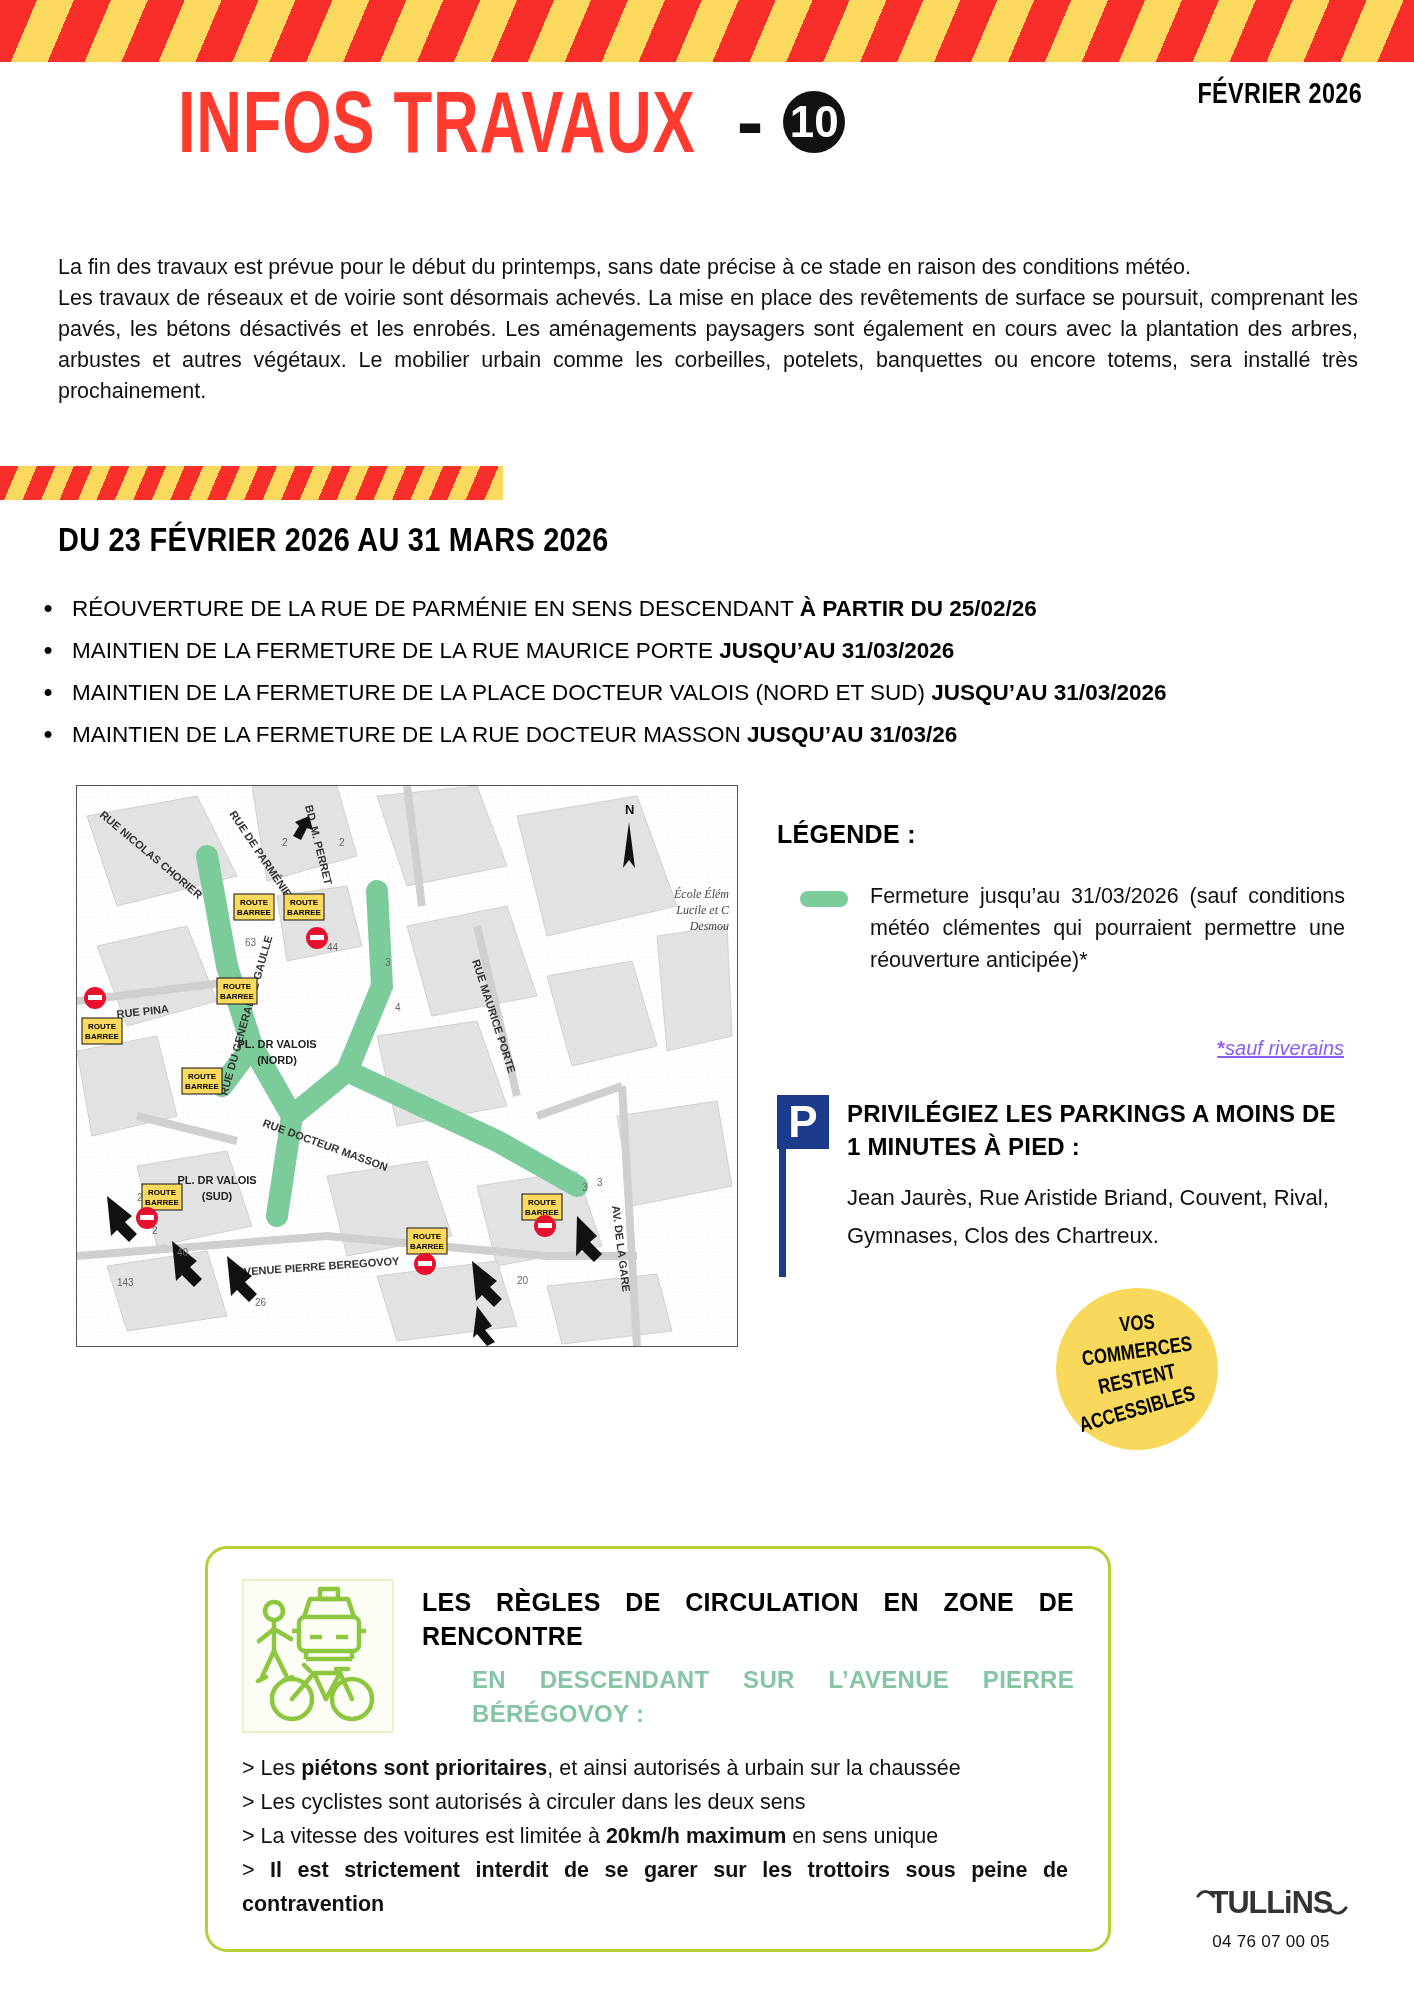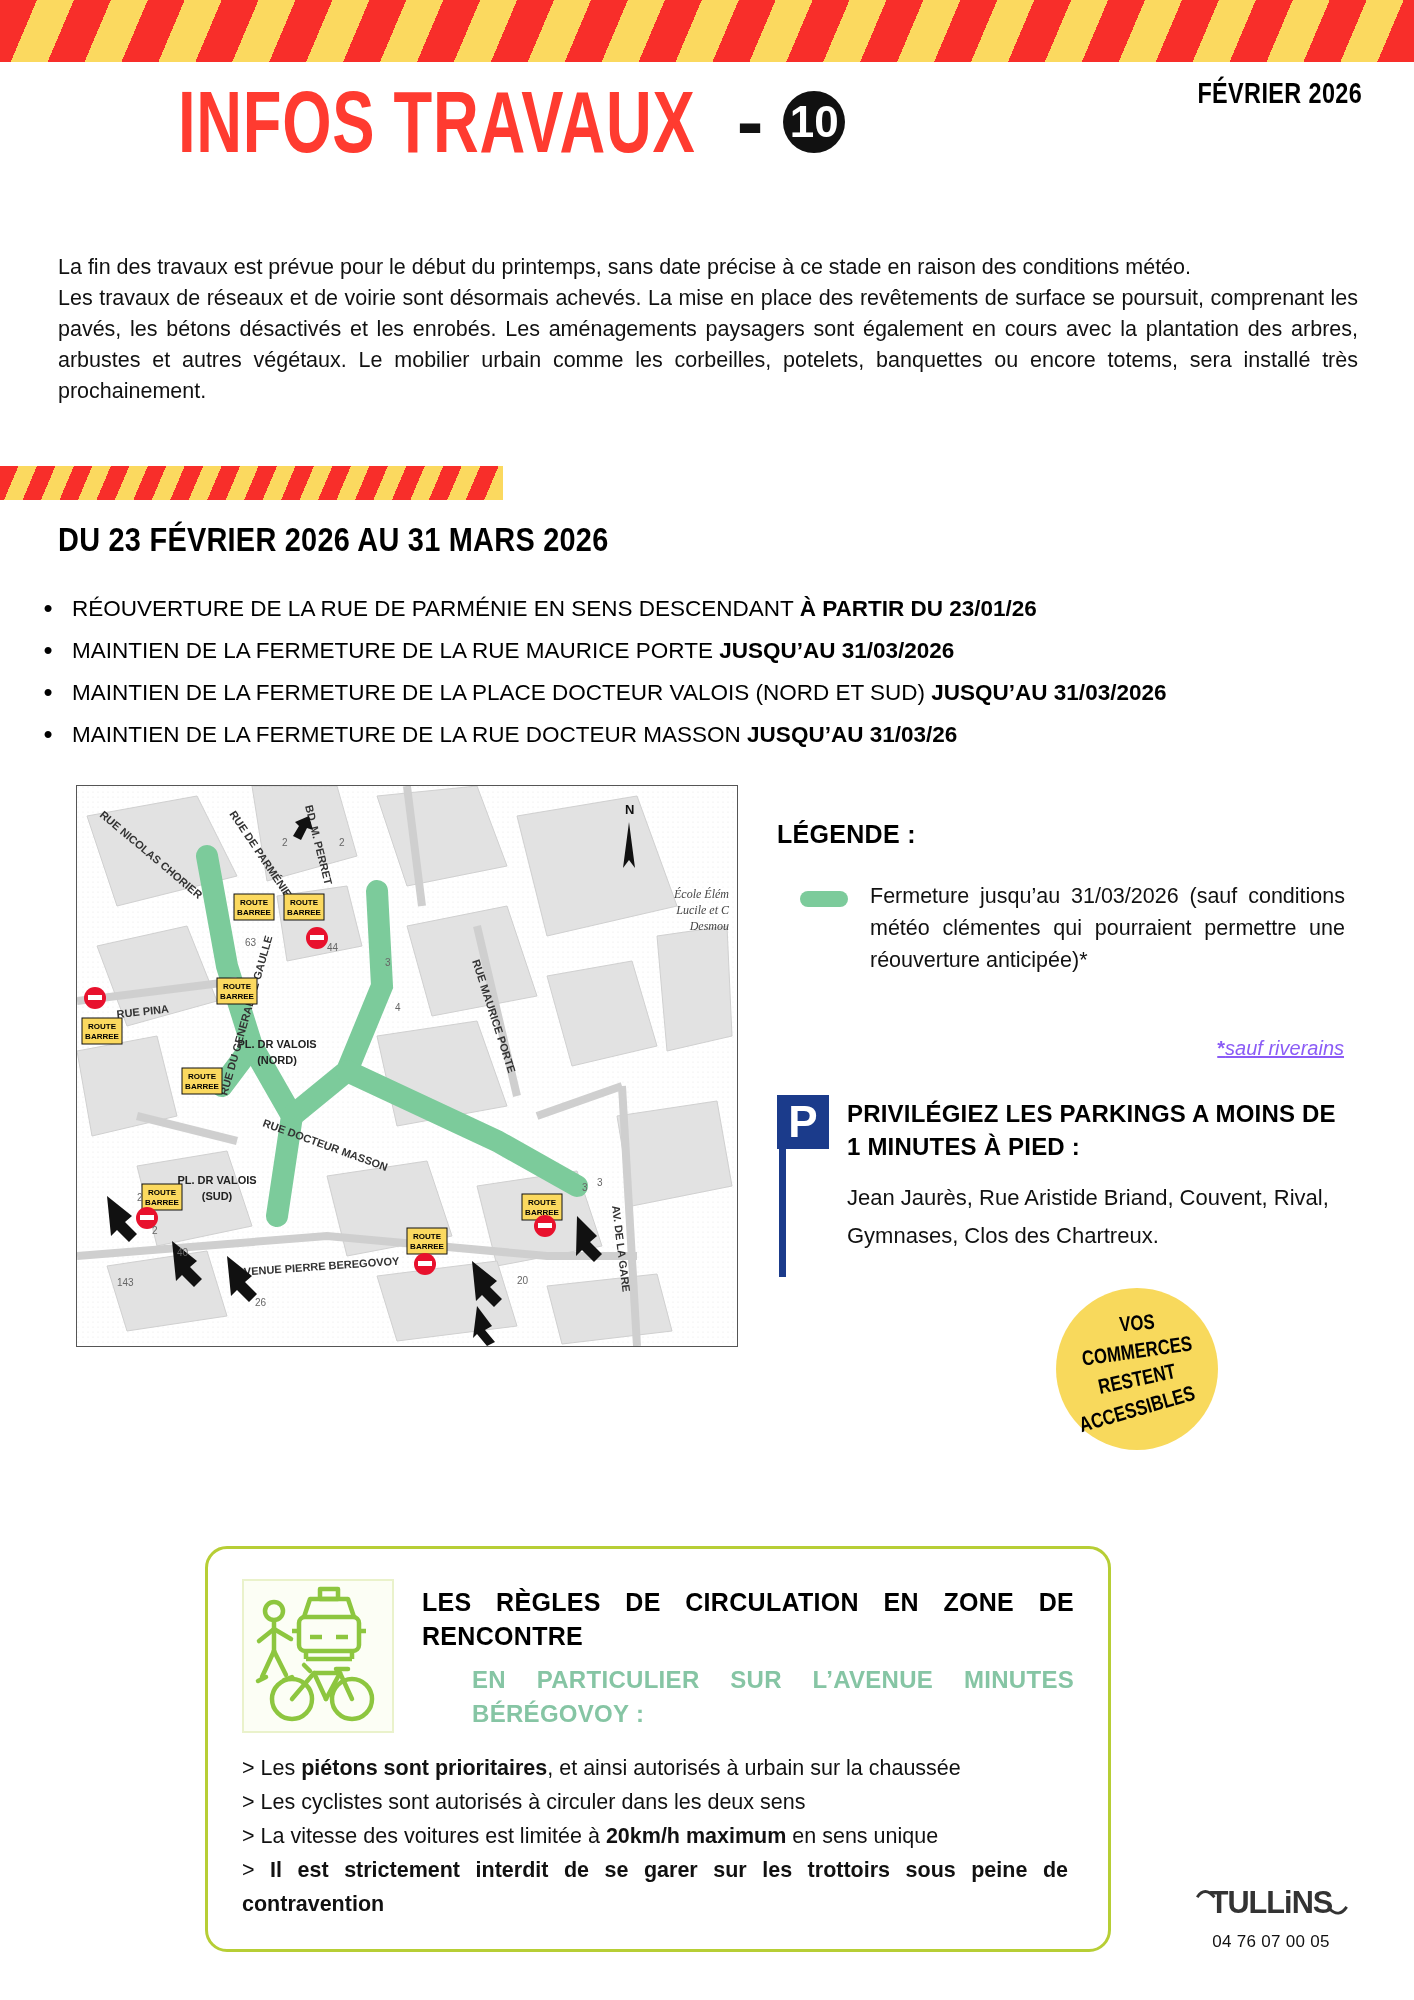--- a/index.html
+++ b/index.html
@@ -180,21 +180,21 @@
   <p>Les travaux de réseaux et de voirie sont désormais achevés. La mise en place des revêtements de surface se poursuit, comprenant les pavés, les bétons désactivés et les enrobés. Les aménagements paysagers sont également en cours avec la plantation des arbres, arbustes et autres végétaux. Le mobilier urbain comme les corbeilles, potelets, banquettes ou encore totems, sera installé très prochainement.</p>
 </div>
 
 <div class="stripe-small"></div>
 
 <div class="date-heading">DU 23 FÉVRIER 2026 AU 31 MARS 2026</div>
 
 <div class="bullets">
   <div class="bullet">
     <span class="dot">•</span>
-    <span><span>RÉOUVERTURE DE LA RUE DE PARMÉNIE EN SENS DESCENDANT </span><b>À PARTIR DU 23/01/26</b></span>
+    <span><span>RÉOUVERTURE DE LA RUE DE PARMÉNIE EN SENS DESCENDANT </span><b>À PARTIR DU 25/02/26</b></span>
   </div>
   <div class="bullet">
     <span class="dot">•</span>
     <span><span>MAINTIEN DE LA FERMETURE DE LA RUE MAURICE PORTE </span><b>JUSQU’AU 31/03/2026</b></span>
   </div>
   <div class="bullet">
     <span class="dot">•</span>
     <span><span>MAINTIEN DE LA FERMETURE DE LA PLACE DOCTEUR VALOIS (NORD ET SUD) </span><b>JUSQU’AU 31/03/2026</b></span>
   </div>
   <div class="bullet">
@@ -411,21 +411,21 @@
           <path d="M48,118 L70,92 L96,92 L108,118"></path>
           <path d="M70,92 L82,118"></path>
           <path d="M82,118 L96,92"></path>
           <path d="M92,88 L104,88"></path>
           <path d="M66,90 L60,84"></path>
         </g>
       </svg>
     </div>
     <div class="rules-heads">
       <div class="rules-h1">LES RÈGLES DE CIRCULATION EN ZONE DE RENCONTRE</div>
-      <div class="rules-h2">EN PARTICULIER SUR L’AVENUE MINUTES BÉRÉGOVOY :</div>
+      <div class="rules-h2">EN DESCENDANT SUR L’AVENUE PIERRE BÉRÉGOVOY :</div>
     </div>
   </div>
   <div class="rules-body">
     <div><span>&gt; Les </span><b>piétons sont prioritaires</b><span>, et ainsi autorisés à urbain sur la chaussée</span></div>
     <div><span>&gt; Les cyclistes sont autorisés à circuler dans les deux sens</span><b></b><span></span></div>
     <div><span>&gt; La vitesse des voitures est limitée à </span><b>20km/h maximum</b><span> en sens unique</span></div>
     <div><span>&gt; </span><b>Il est strictement interdit de se garer sur les trottoirs sous peine de contravention</b><span></span></div>
   </div>
 </div>
 

